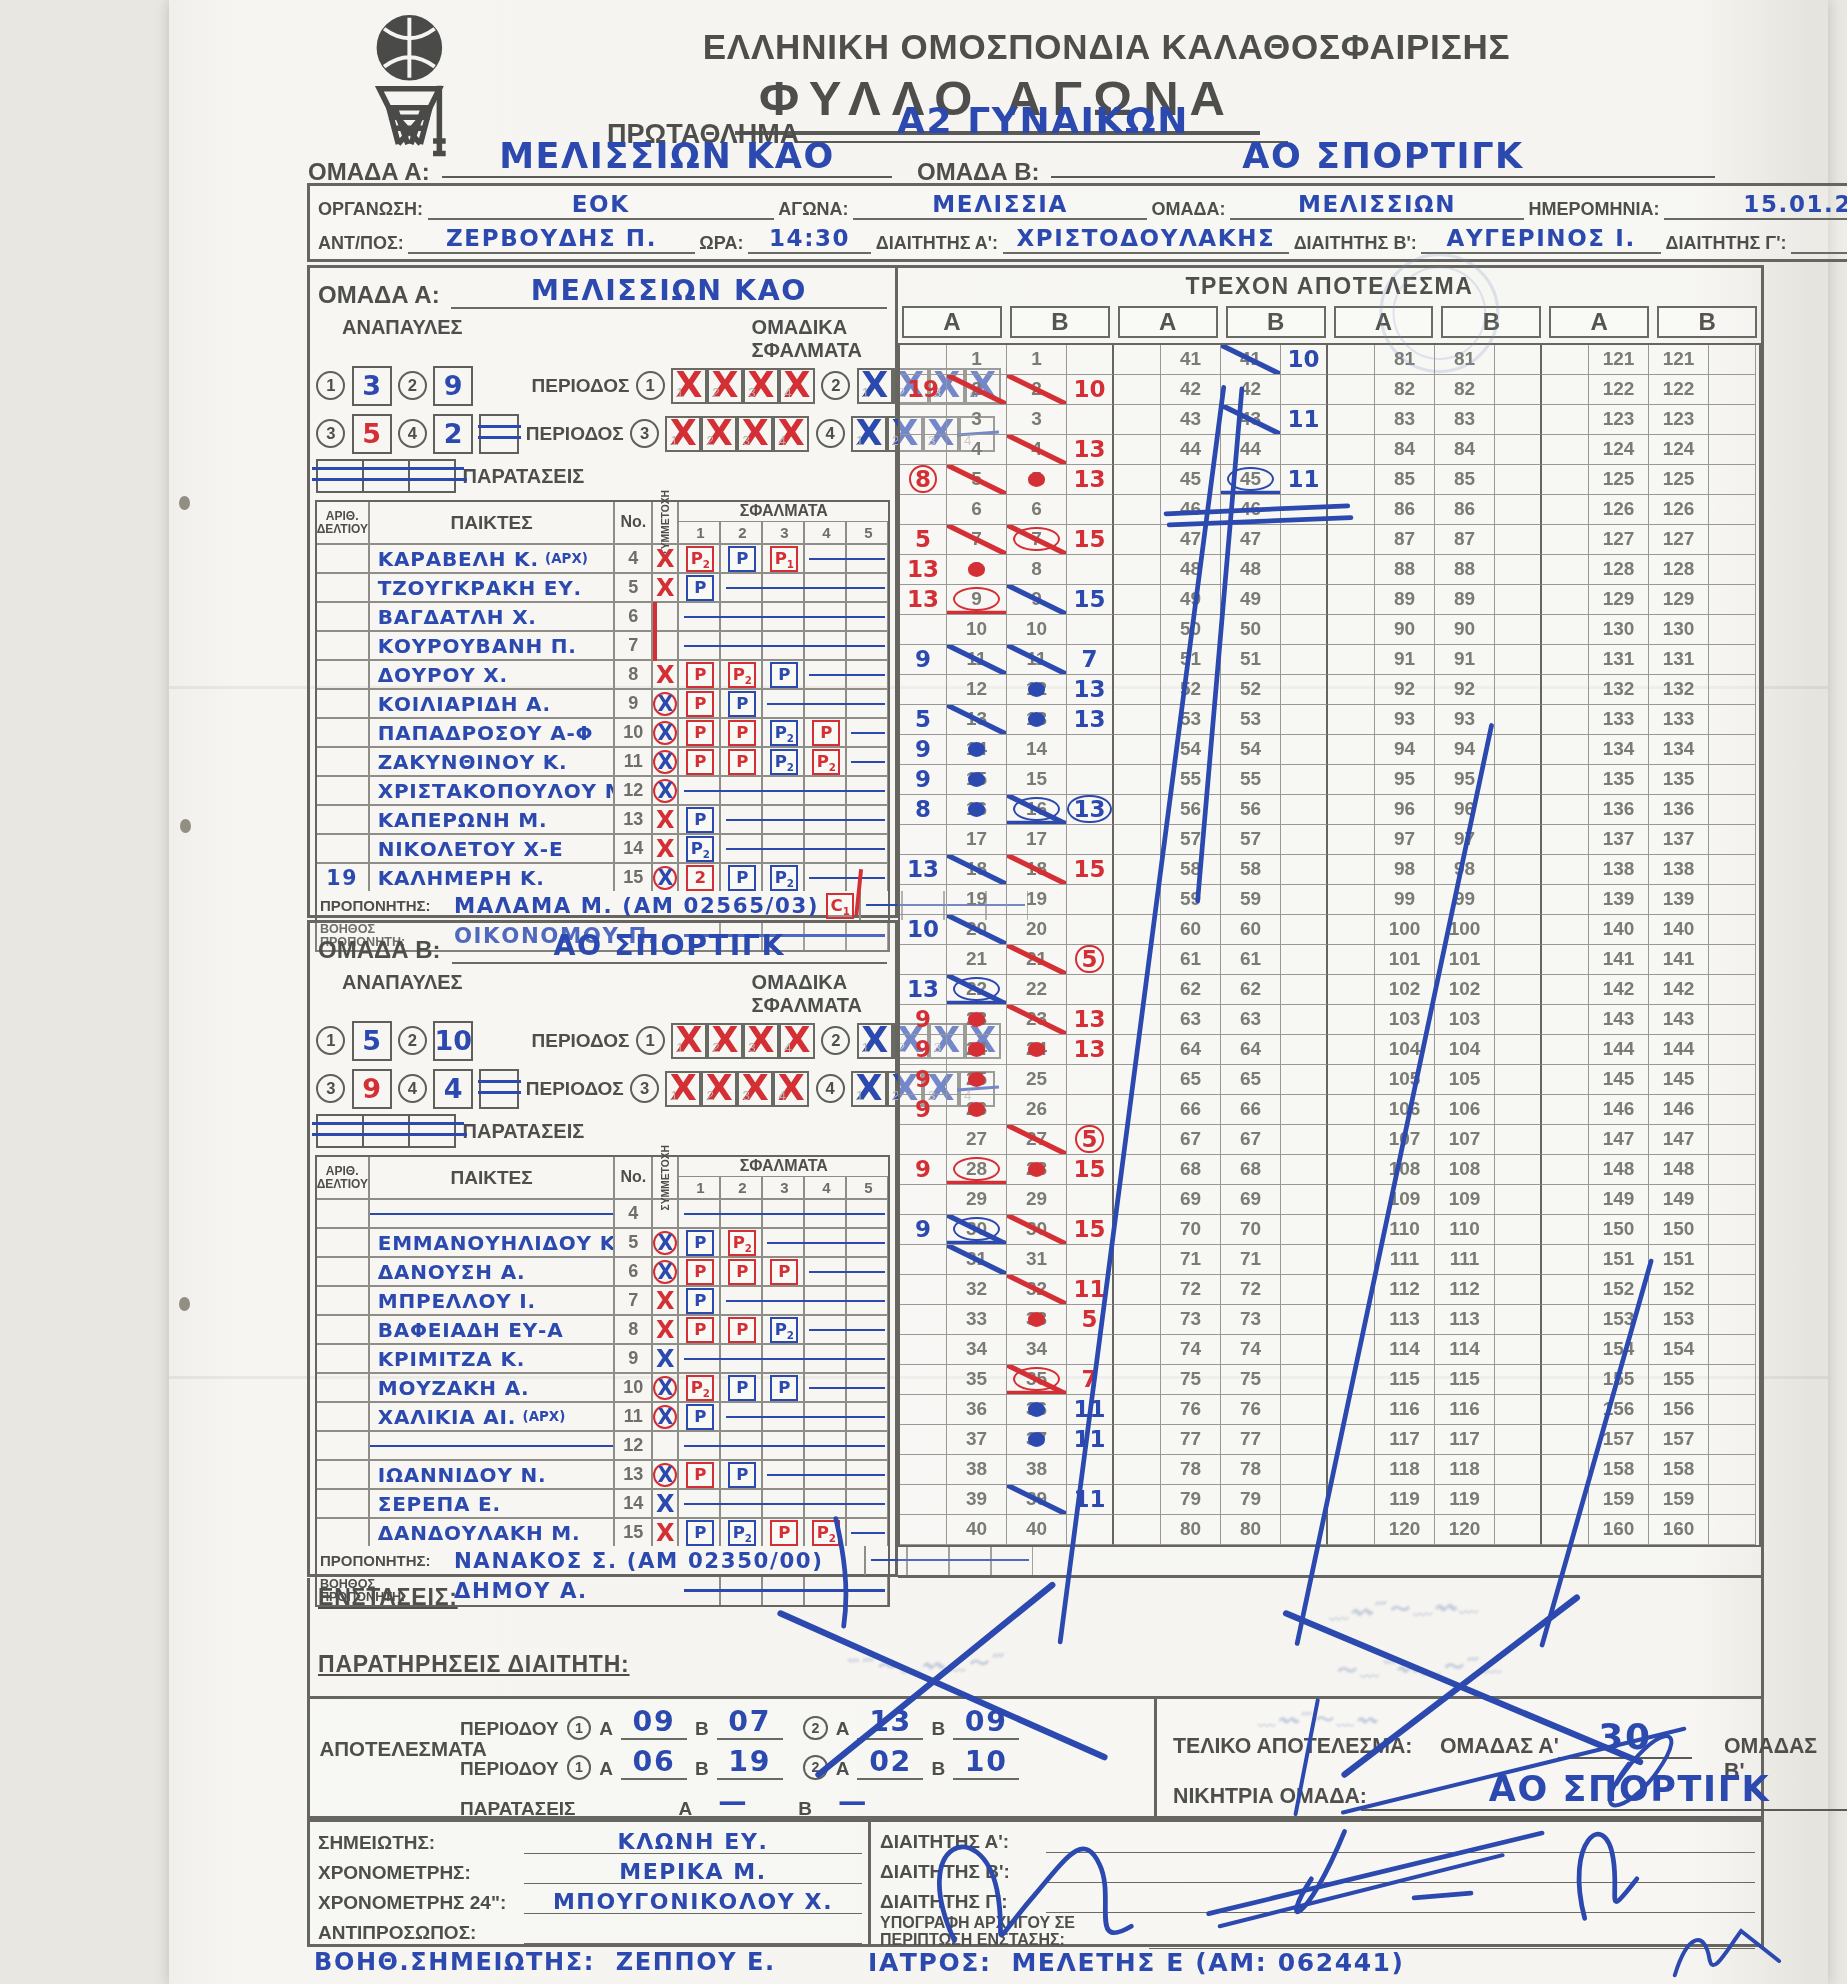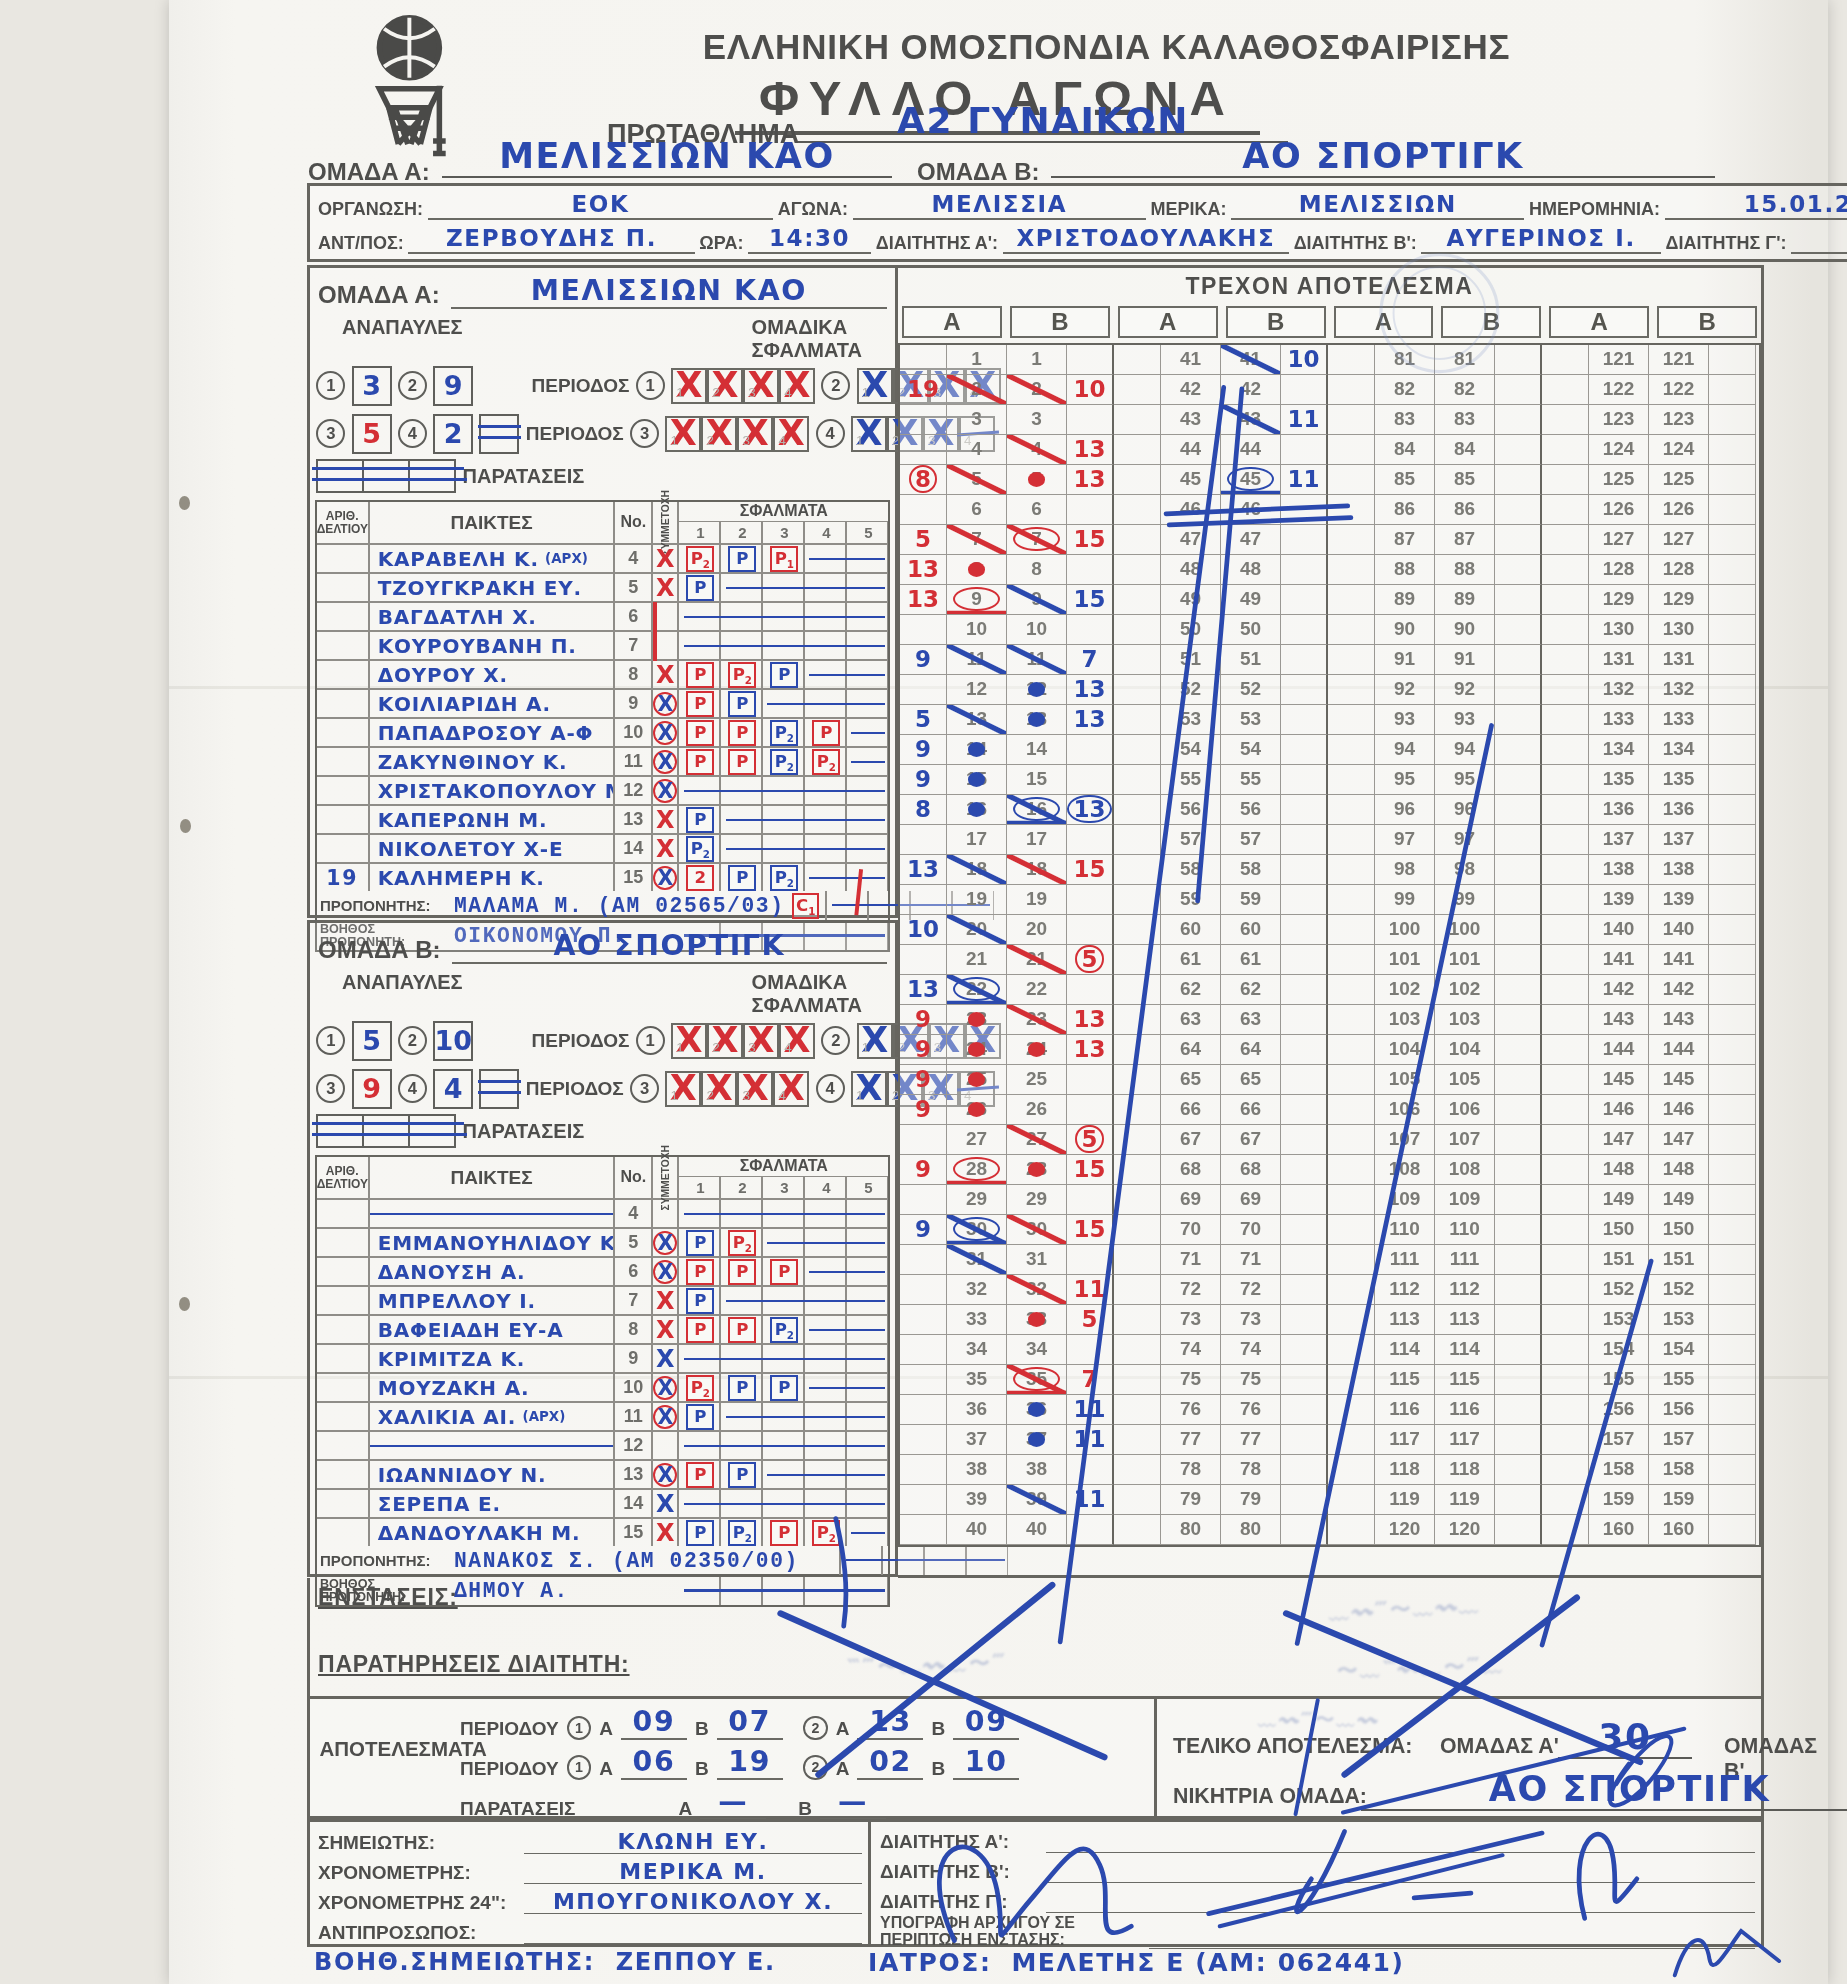--- a/index.html
+++ b/index.html
@@ -66,21 +66,21 @@
   .chip{display:inline-block;min-width:20.5px;height:22px;border:2.4px solid currentColor;font-size:16.6px;font-weight:700;
         line-height:21.3px;text-align:center;font-family:"DejaVu Sans",sans-serif;padding:0 1.6px;background:rgba(255,255,255,.3);}
   .chip sub{font-size:10.3px;}
   .blue{color:#2b49ae;} .red{color:#d42f35;}
   .xmark{font-size:24px;font-weight:700;font-family:"DejaVu Sans",sans-serif;line-height:1;}
   .xcirc{border:2.4px solid #d42f35;border-radius:50%;width:24px;height:20.5px;display:flex;align-items:center;justify-content:center;}
   .pline{position:absolute;height:2.4px;background:#2b49ae;top:12.6px;}
   .redbracket{position:absolute;left:0;top:-1.6px;bottom:-1.6px;width:3.2px;background:#d42f35;}
   .coachrow{display:flex;align-items:center;border:2.4px solid #66655f;border-top:none;height:28.4px;margin:0 4.7px;position:relative;}
   .coachrow .clbl{font-size:15px;line-height:1.0;color:#4e4e4c;font-weight:bold;padding-left:3.2px;width:134px;flex:none;}
-  .coachrow .hw{font-size:21.3px;flex:1;white-space:nowrap;font-family:Liberation Mono, monospace;}
+  .coachrow .hw{font-size:21.3px;flex:1;white-space:nowrap;}
   .coachrow .c-fouls{height:100%;align-items:center;}
 
   
   .stitle{font-size:23px;text-align:center;letter-spacing:1.6px;}
   .shead{display:flex;gap:0;margin-top:6.3px;}
   .shead .hcell{flex:1;border:2.4px solid #6a6a64;margin:0 4px;text-align:center;font-size:24px;color:#55554f;font-weight:bold;background:rgba(255,255,255,.3);}
   .sgrid{display:grid;border:2.4px solid #66655f;margin-top:4.7px;background:rgba(255,255,255,.2);}
   .scell{border-right:1.6px solid #9a9893;border-bottom:1.6px solid #9a9893;position:relative;
          display:flex;align-items:center;justify-content:center;}
   .scell.gb{border-right:2.4px solid #66655f;}
@@ -137,21 +137,21 @@
 <div class="abs hw" style="left:442px;top:136px;width:450px;font-size:35px;text-align:center;border-bottom:2.4px solid #5a5a56">ΜΕΛΙΣΣΙΩΝ ΚΑΟ</div>
 <div class="abs print" style="left:917px;top:158px;font-size:24px">ΟΜΑΔΑ Β:</div>
 <div class="abs hw" style="left:1051px;top:136px;width:664px;font-size:35px;text-align:center;border-bottom:2.4px solid #5a5a56">ΑΟ ΣΠΟΡΤΙΓΚ</div>
 
 <div class="infobox" id="infobox">
     <div class="inforow">
       <span class="l">ΟΡΓΑΝΩΣΗ:</span>
       <span class="v hw" style="flex:1.3">ΕΟΚ</span>
       <span class="l">ΑΓΩΝΑ:</span>
       <span class="v hw" style="flex:1.1">ΜΕΛΙΣΣΙΑ</span>
-      <span class="l">ΜΕΡΙΚΑ:</span>
+      <span class="l">ΟΜΑΔΑ:</span>
       <span class="v hw" style="flex:1.1">ΜΕΛΙΣΣΙΩΝ</span>
       <span class="l">ΗΜΕΡΟΜΗΝΙΑ:</span>
       <span class="v hw" style="flex:1.2">15.01.2017</span>
     </div>
     <div class="inforow">
       <span class="l">ΑΝΤ/ΠΟΣ:</span>
       <span class="v hw" style="flex:1.2">ΖΕΡΒΟΥΔΗΣ Π.</span>
       <span class="l">ΩΡΑ:</span>
       <span class="v hw" style="flex:0.5">14:30</span>
       <span class="l">ΔΙΑΙΤΗΤΗΣ Α':</span>

